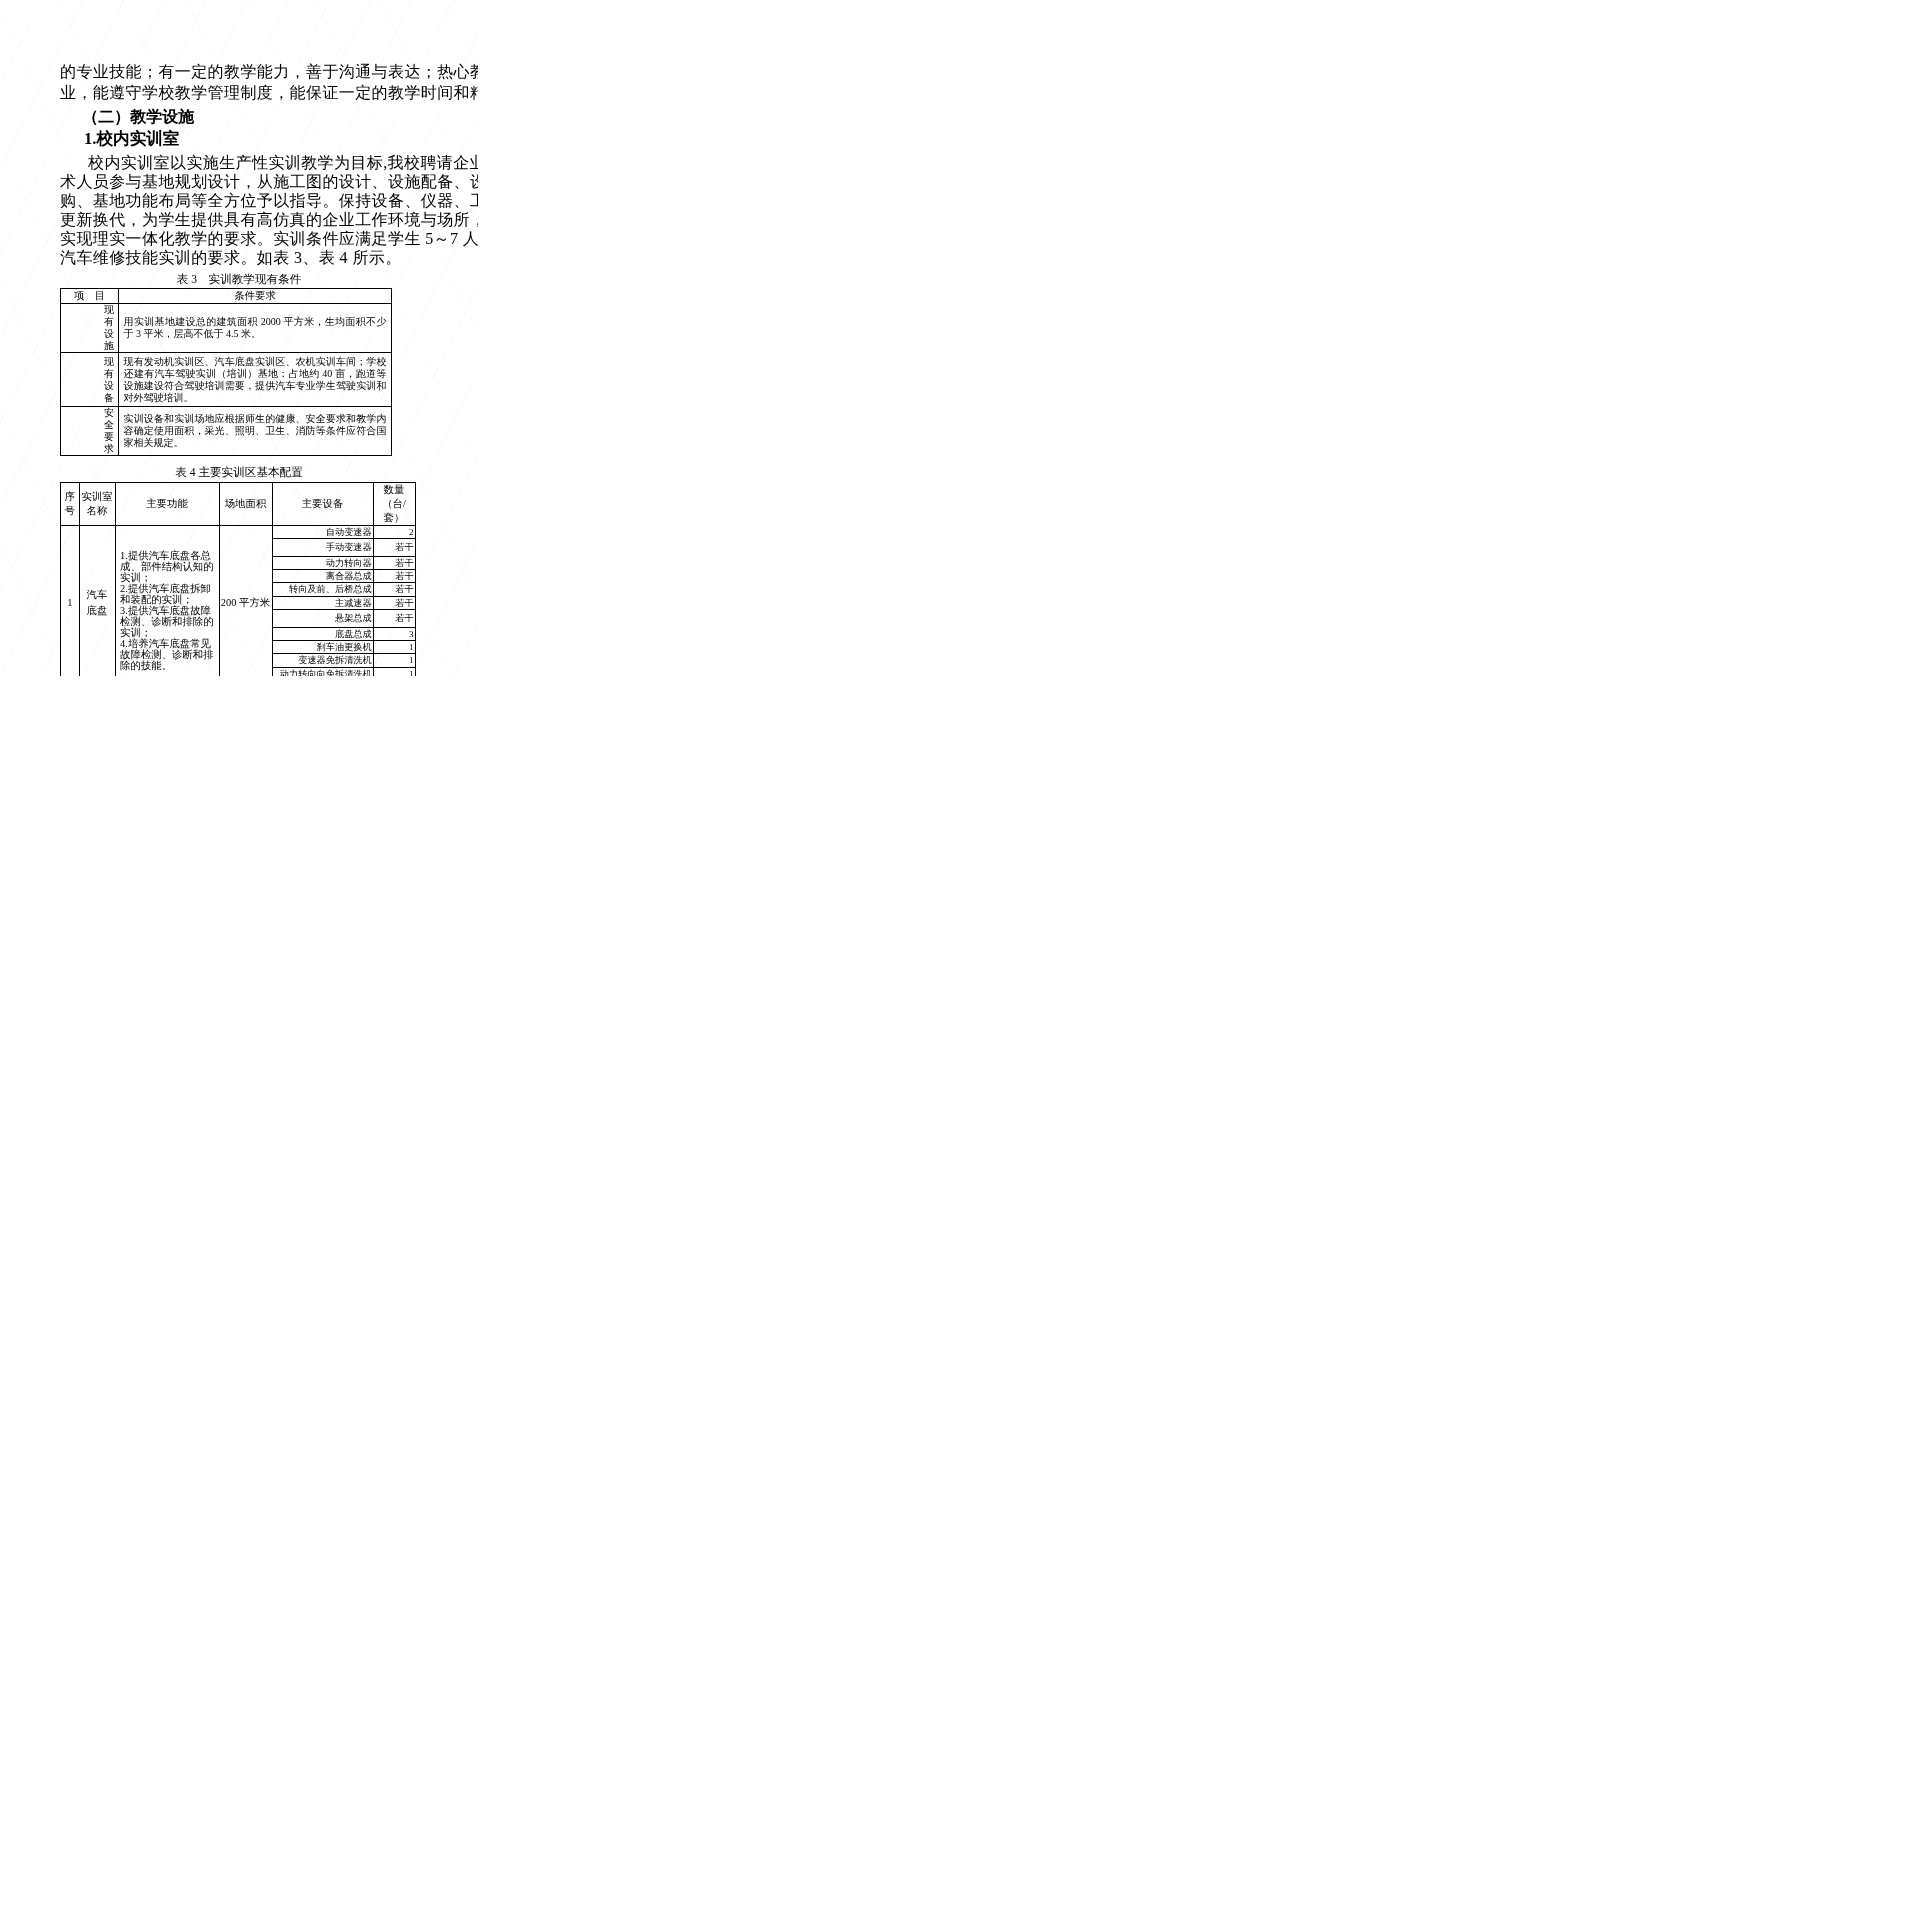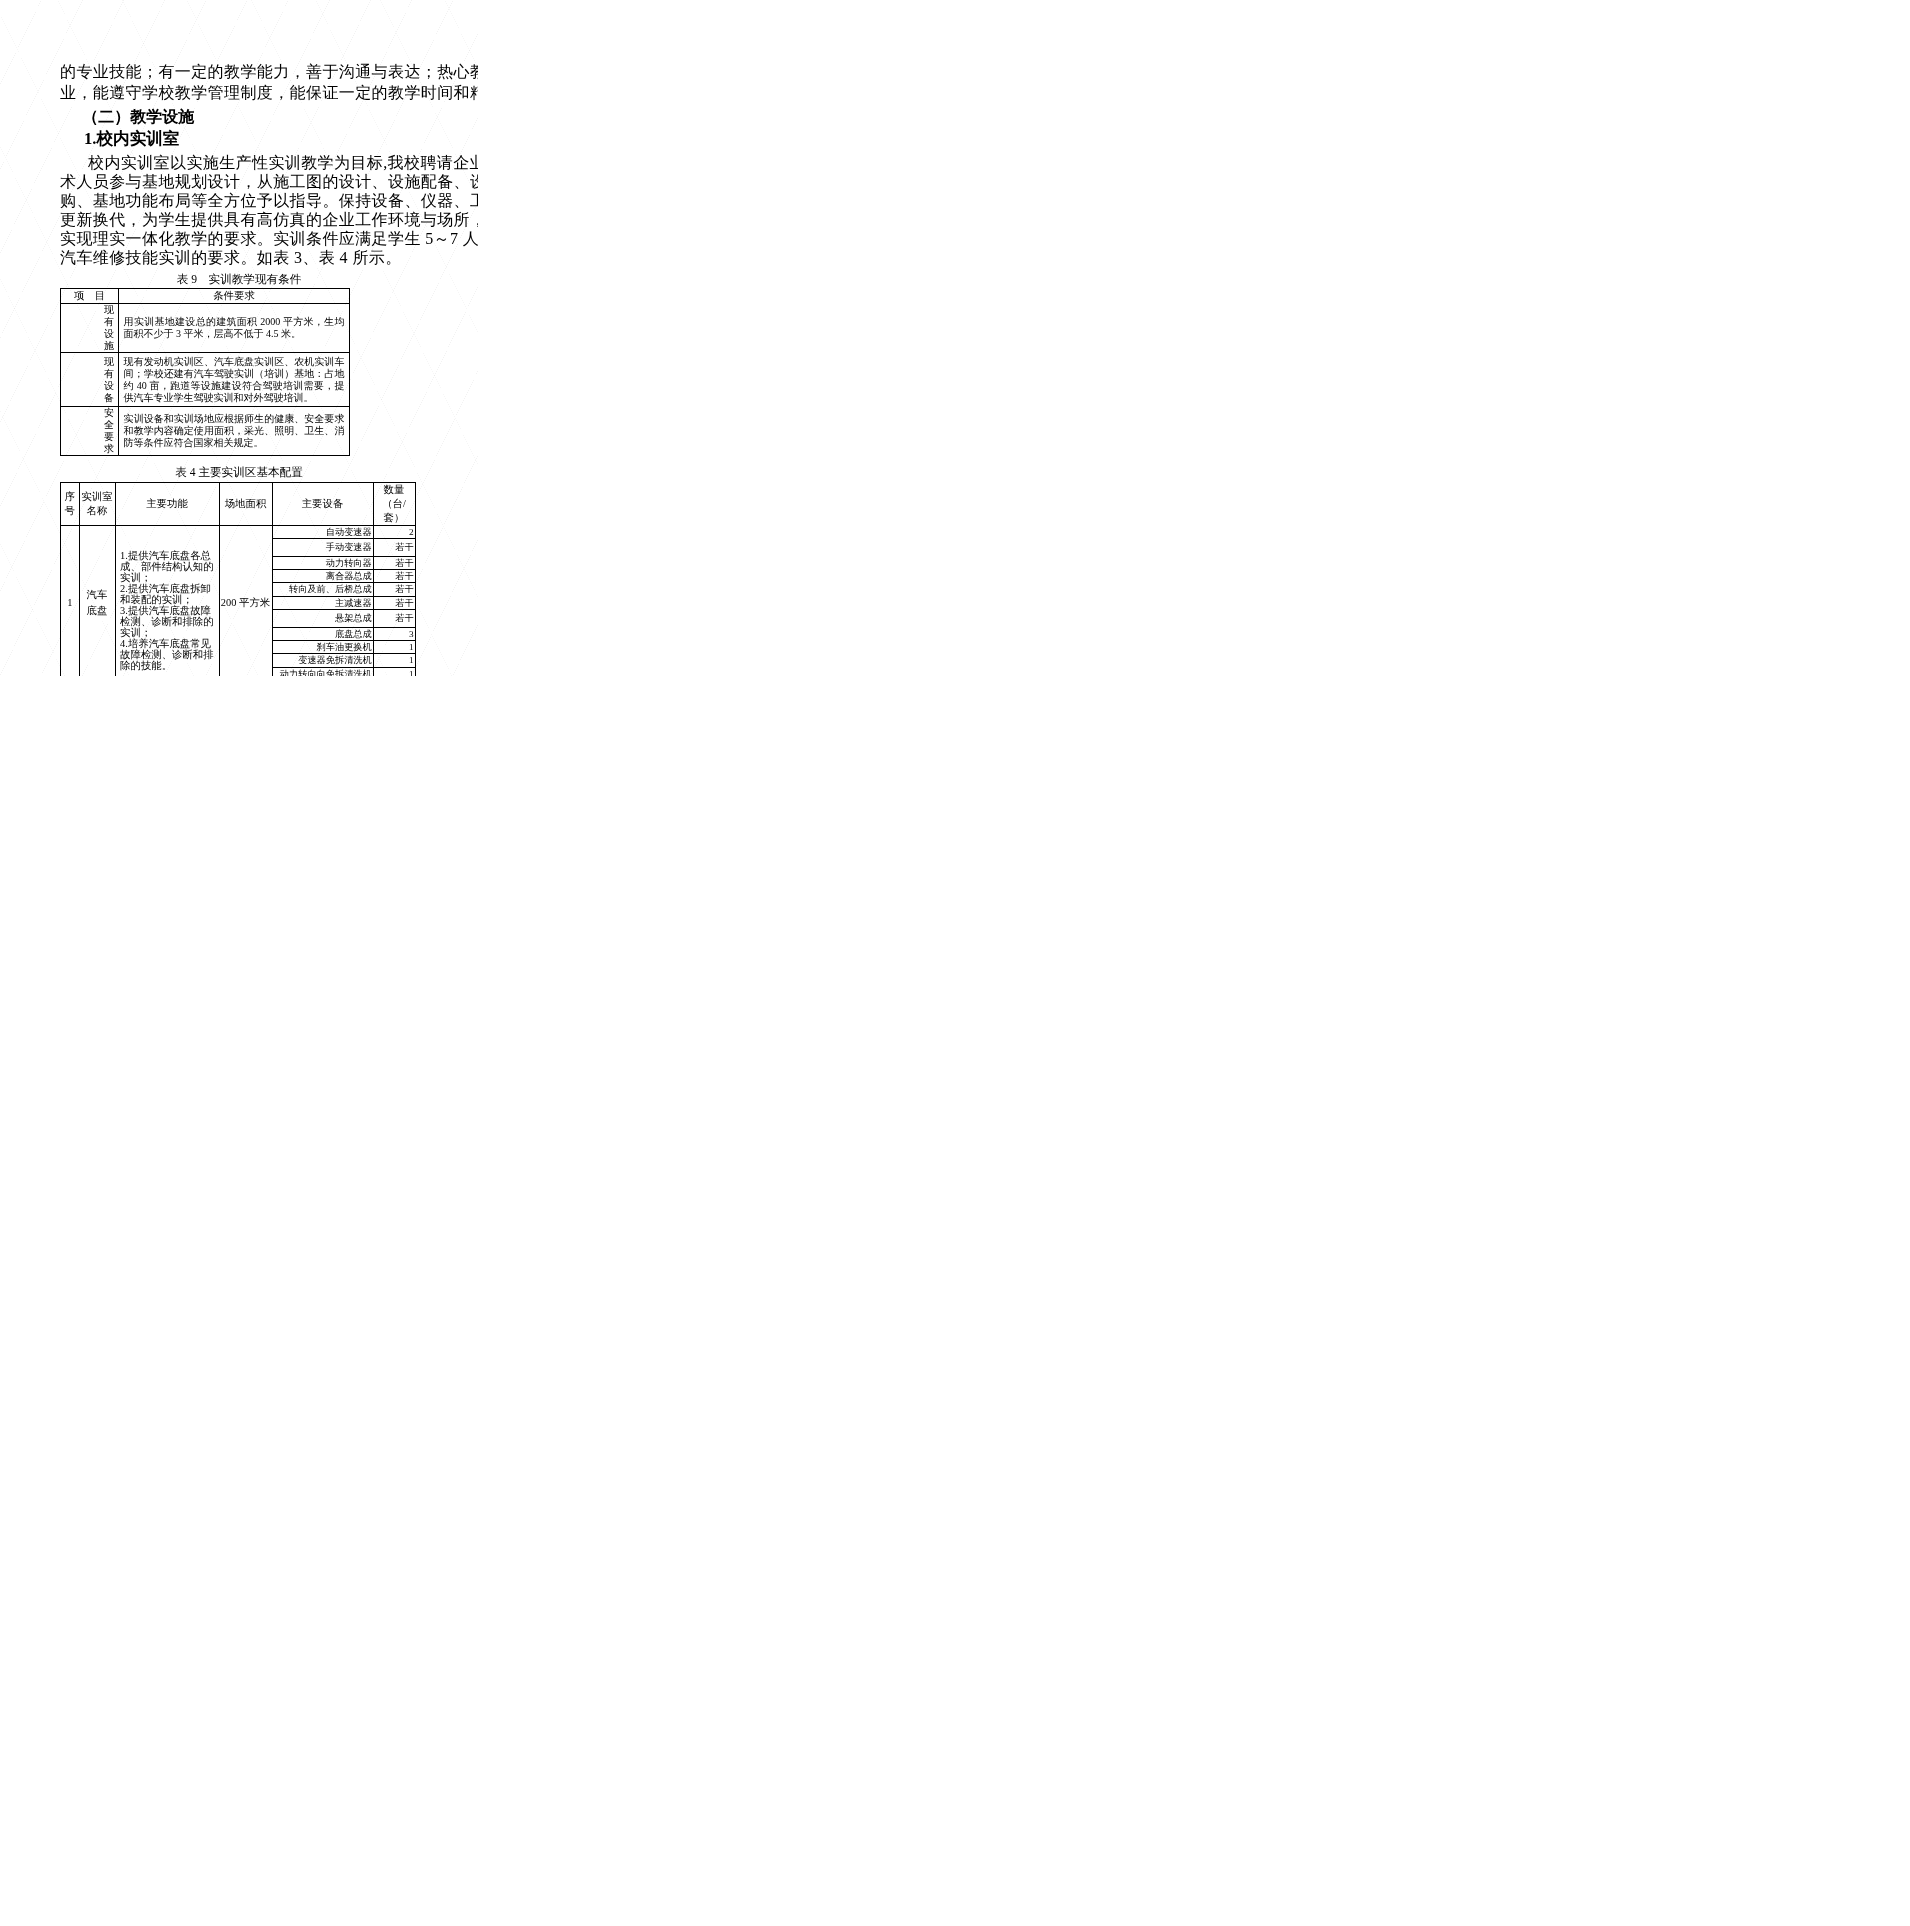--- a/index.html
+++ b/index.html
@@ -61,21 +61,21 @@
     text-align: center;
     font-size: 11.6px;
     line-height: 13px;
     margin-top: 6.2px;
   }
   .t4-title { margin-top: 10px; }
 
   table {
     border-collapse: collapse;
     table-layout: fixed;
-    width: 290px;
+    width: 332px;
     margin-top: 2.7px;
     background: transparent;
   }
   table, th, td { border: 0.4px solid #000; }
   table { border-top: 1.9px solid #000; border-bottom: 1.5px solid #000; }
   th { font-weight: normal; }
 
   
   .t3 th { border-bottom: 1.2px solid #000; height: 14px; font-size: 10.4px; text-align: center; }
   .t3 td { border-bottom: 1.2px solid #000; font-size: 10px; line-height: 12px; }
@@ -127,21 +127,21 @@
 
     <div class="para2">
       <p class="body-line indent">校内实训室以实施生产性实训教学为目标,我校聘请企业技</p>
       <p class="body-line">术人员参与基地规划设计，从施工图的设计、设施配备、设备采</p>
       <p class="body-line">购、基地功能布局等全方位予以指导。保持设备、仪器、工具的</p>
       <p class="body-line">更新换代，为学生提供具有高仿真的企业工作环境与场所，并能</p>
       <p class="body-line">实现理实一体化教学的要求。实训条件应满足学生 5～7 人/组的</p>
       <p class="body-line">汽车维修技能实训的要求。如表 3、表 4 所示。</p>
     </div>
 
-    <div class="table-title">表 9　实训教学现有条件</div>
+    <div class="table-title">表 3　实训教学现有条件</div>
 
     <table class="t3">
       <colgroup>
           <col class="col-item">
           <col>
         </colgroup>
       <tbody>
           <tr>
         <th>项　目</th>
         <th>条件要求</th>

